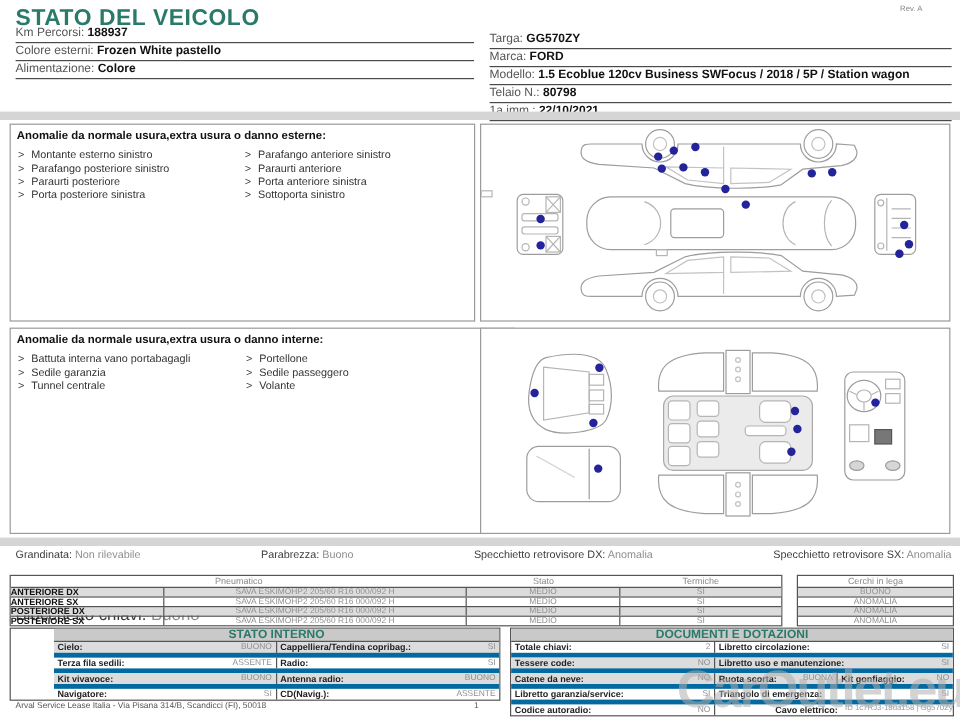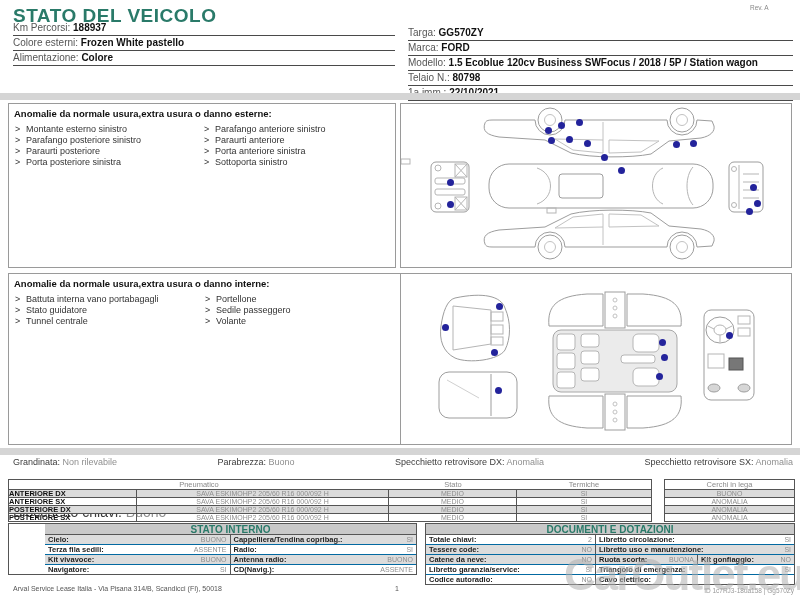--- a/index.html
+++ b/index.html
@@ -51,21 +51,21 @@
   .t-spec, .t-stato, .t-term { color:#8f8f8f; text-align:center; }
   .c-head { height:9px; }
   .c-row { height:8px; border-top:1px solid #555; font-size:7px; line-height:8px; color:#8f8f8f; text-align:center; }
   .alt { background:#dcdcdc; }
 
   
   .btable { position:absolute; top:523px; border:1px solid #555; background:#fff; }
   #stato-interno { left:8px; width:409px;padding-left:36px; }
   #documenti { left:425px; width:370px; }
   .tbl-head { height:11px; background:#c9c9c9; border-bottom:1px solid #555; font-size:10px; font-weight:bold; text-align:center; line-height:11px; }
-  .b-row { display:grid; border-bottom:1px solid #0369a1; }
+  .b-row { display:grid; border-bottom:4px solid #0369a1; }
   .b-row:last-child { border-bottom:none; }
   .b-cell { display:flex; justify-content:space-between; align-items:center; height:9px; padding:0 3px; border-right:1px solid #555; overflow:hidden; }
   .b-cell:last-child { border-right:none; }
   .b-lbl { font-size:7.5px; font-weight:bold; color:#222; white-space:nowrap; }
   .b-val { font-size:7px; color:#8f8f8f; white-space:nowrap; }
 
   
   #footer-company { position:absolute; left:13px; top:585px; font-size:7px; color:#555; }
   #footer-page { position:absolute; left:395px; top:585px; font-size:7px; color:#555; }
   #footer-id { position:absolute; right:6px; top:587px; font-size:6.5px; color:#999; z-index:2; }
@@ -175,21 +175,21 @@
       <div class="dot" style="left: 349px; top: 80px; background: rgb(35, 35, 155);"></div>
       <div class="dot" style="left: 353px; top: 96px; background: rgb(35, 35, 155);"></div>
       <div class="dot" style="left: 345px; top: 104px; background: rgb(35, 35, 155);"></div>
     </div>
 
   <div id="int-panel" class="panel">
     <div class="panel-title">Anomalie da normale usura,extra usura o danno interne:</div>
     <div class="cols">
       <ul id="int-col1">
           <li>Battuta interna vano portabagagli</li>
-          <li>Stato guidatore</li>
+          <li>Sedile garanzia</li>
           <li>Tunnel centrale</li>
         </ul>
         <ul id="int-col2">
           <li>Portellone</li>
           <li>Sedile passeggero</li>
           <li>Volante</li>
         </ul>
     </div>
   </div>
 
@@ -393,21 +393,21 @@
         <div class="b-row" style="grid-template-columns: 170px 1fr;">
           <div class="b-cell">
             <span class="b-lbl">Libretto garanzia/service:</span>
             <span class="b-val">SI</span>
           </div>
           <div class="b-cell">
             <span class="b-lbl">Triangolo di emergenza:</span>
             <span class="b-val">SI</span>
           </div>
         </div>
-        <div class="b-row" style="grid-template-columns: 170px 1fr;">
+        <div class="b-row" style="grid-template-columns: 170px 1fr; gap: 47px;">
           <div class="b-cell">
             <span class="b-lbl">Codice autoradio:</span>
             <span class="b-val">NO</span>
           </div>
           <div class="b-cell">
             <span class="b-lbl">Cavo elettrico:</span>
             <span class="b-val"></span>
           </div>
         </div>
       </div>

